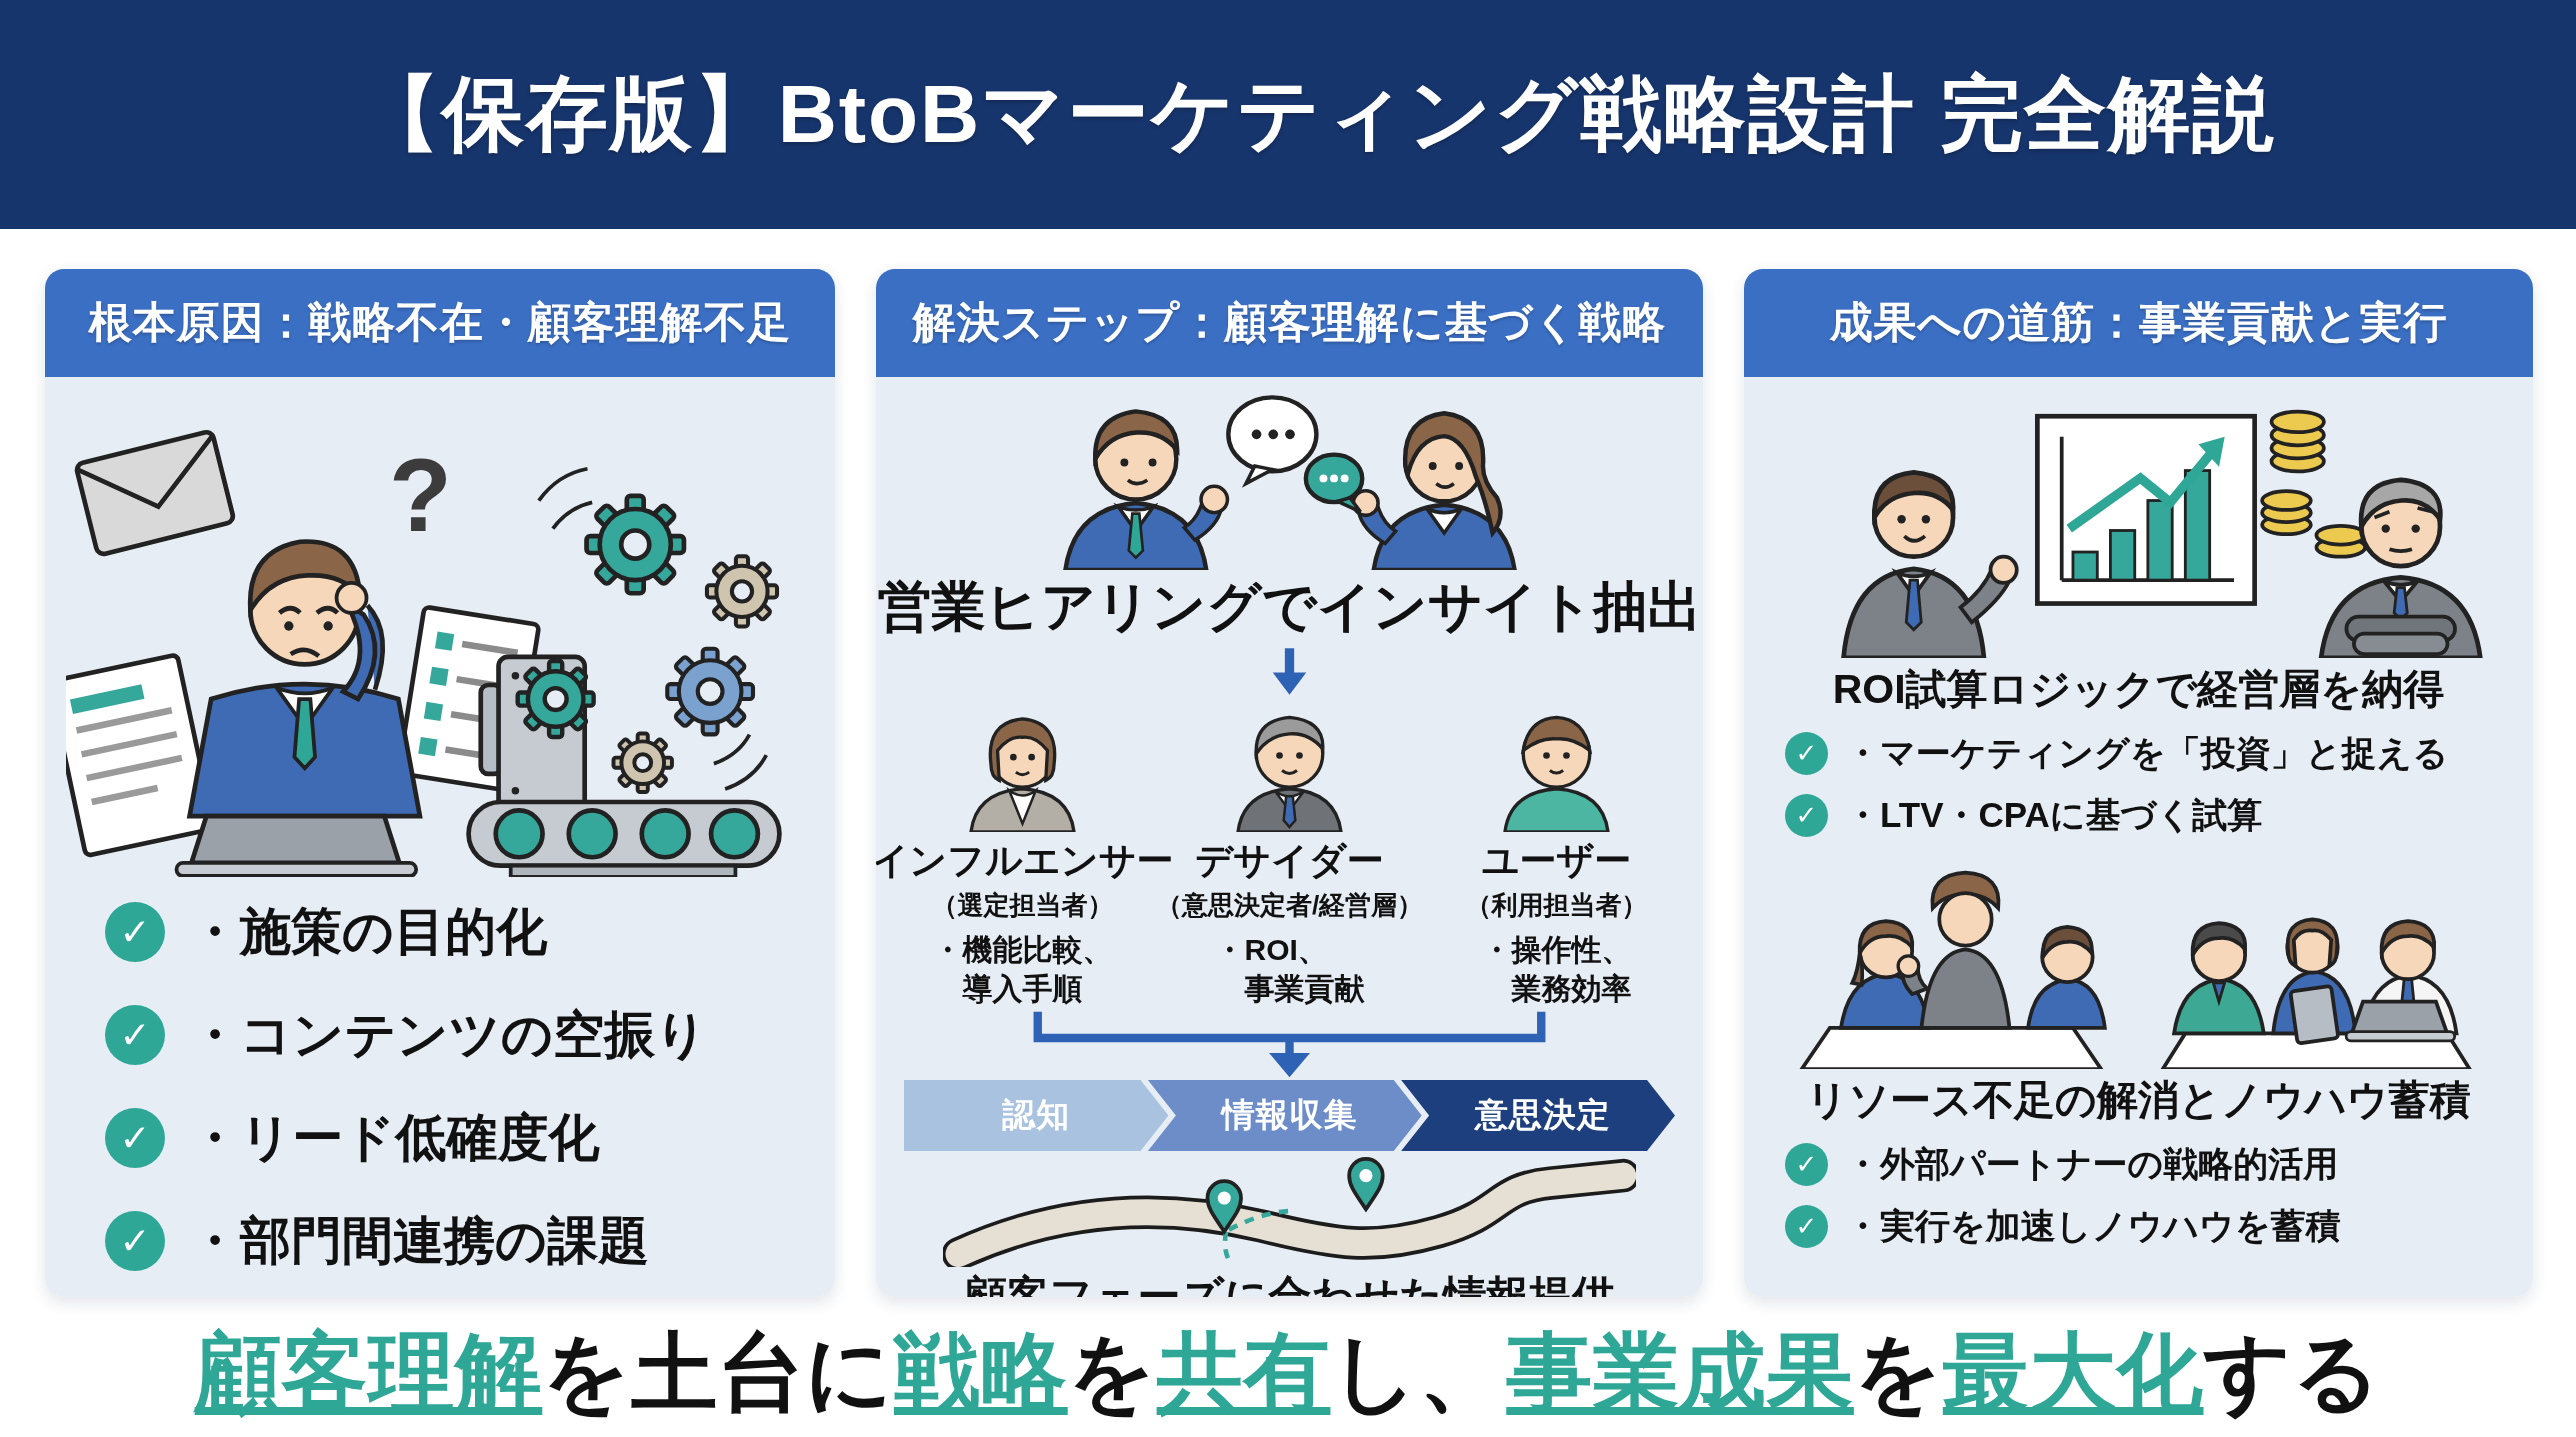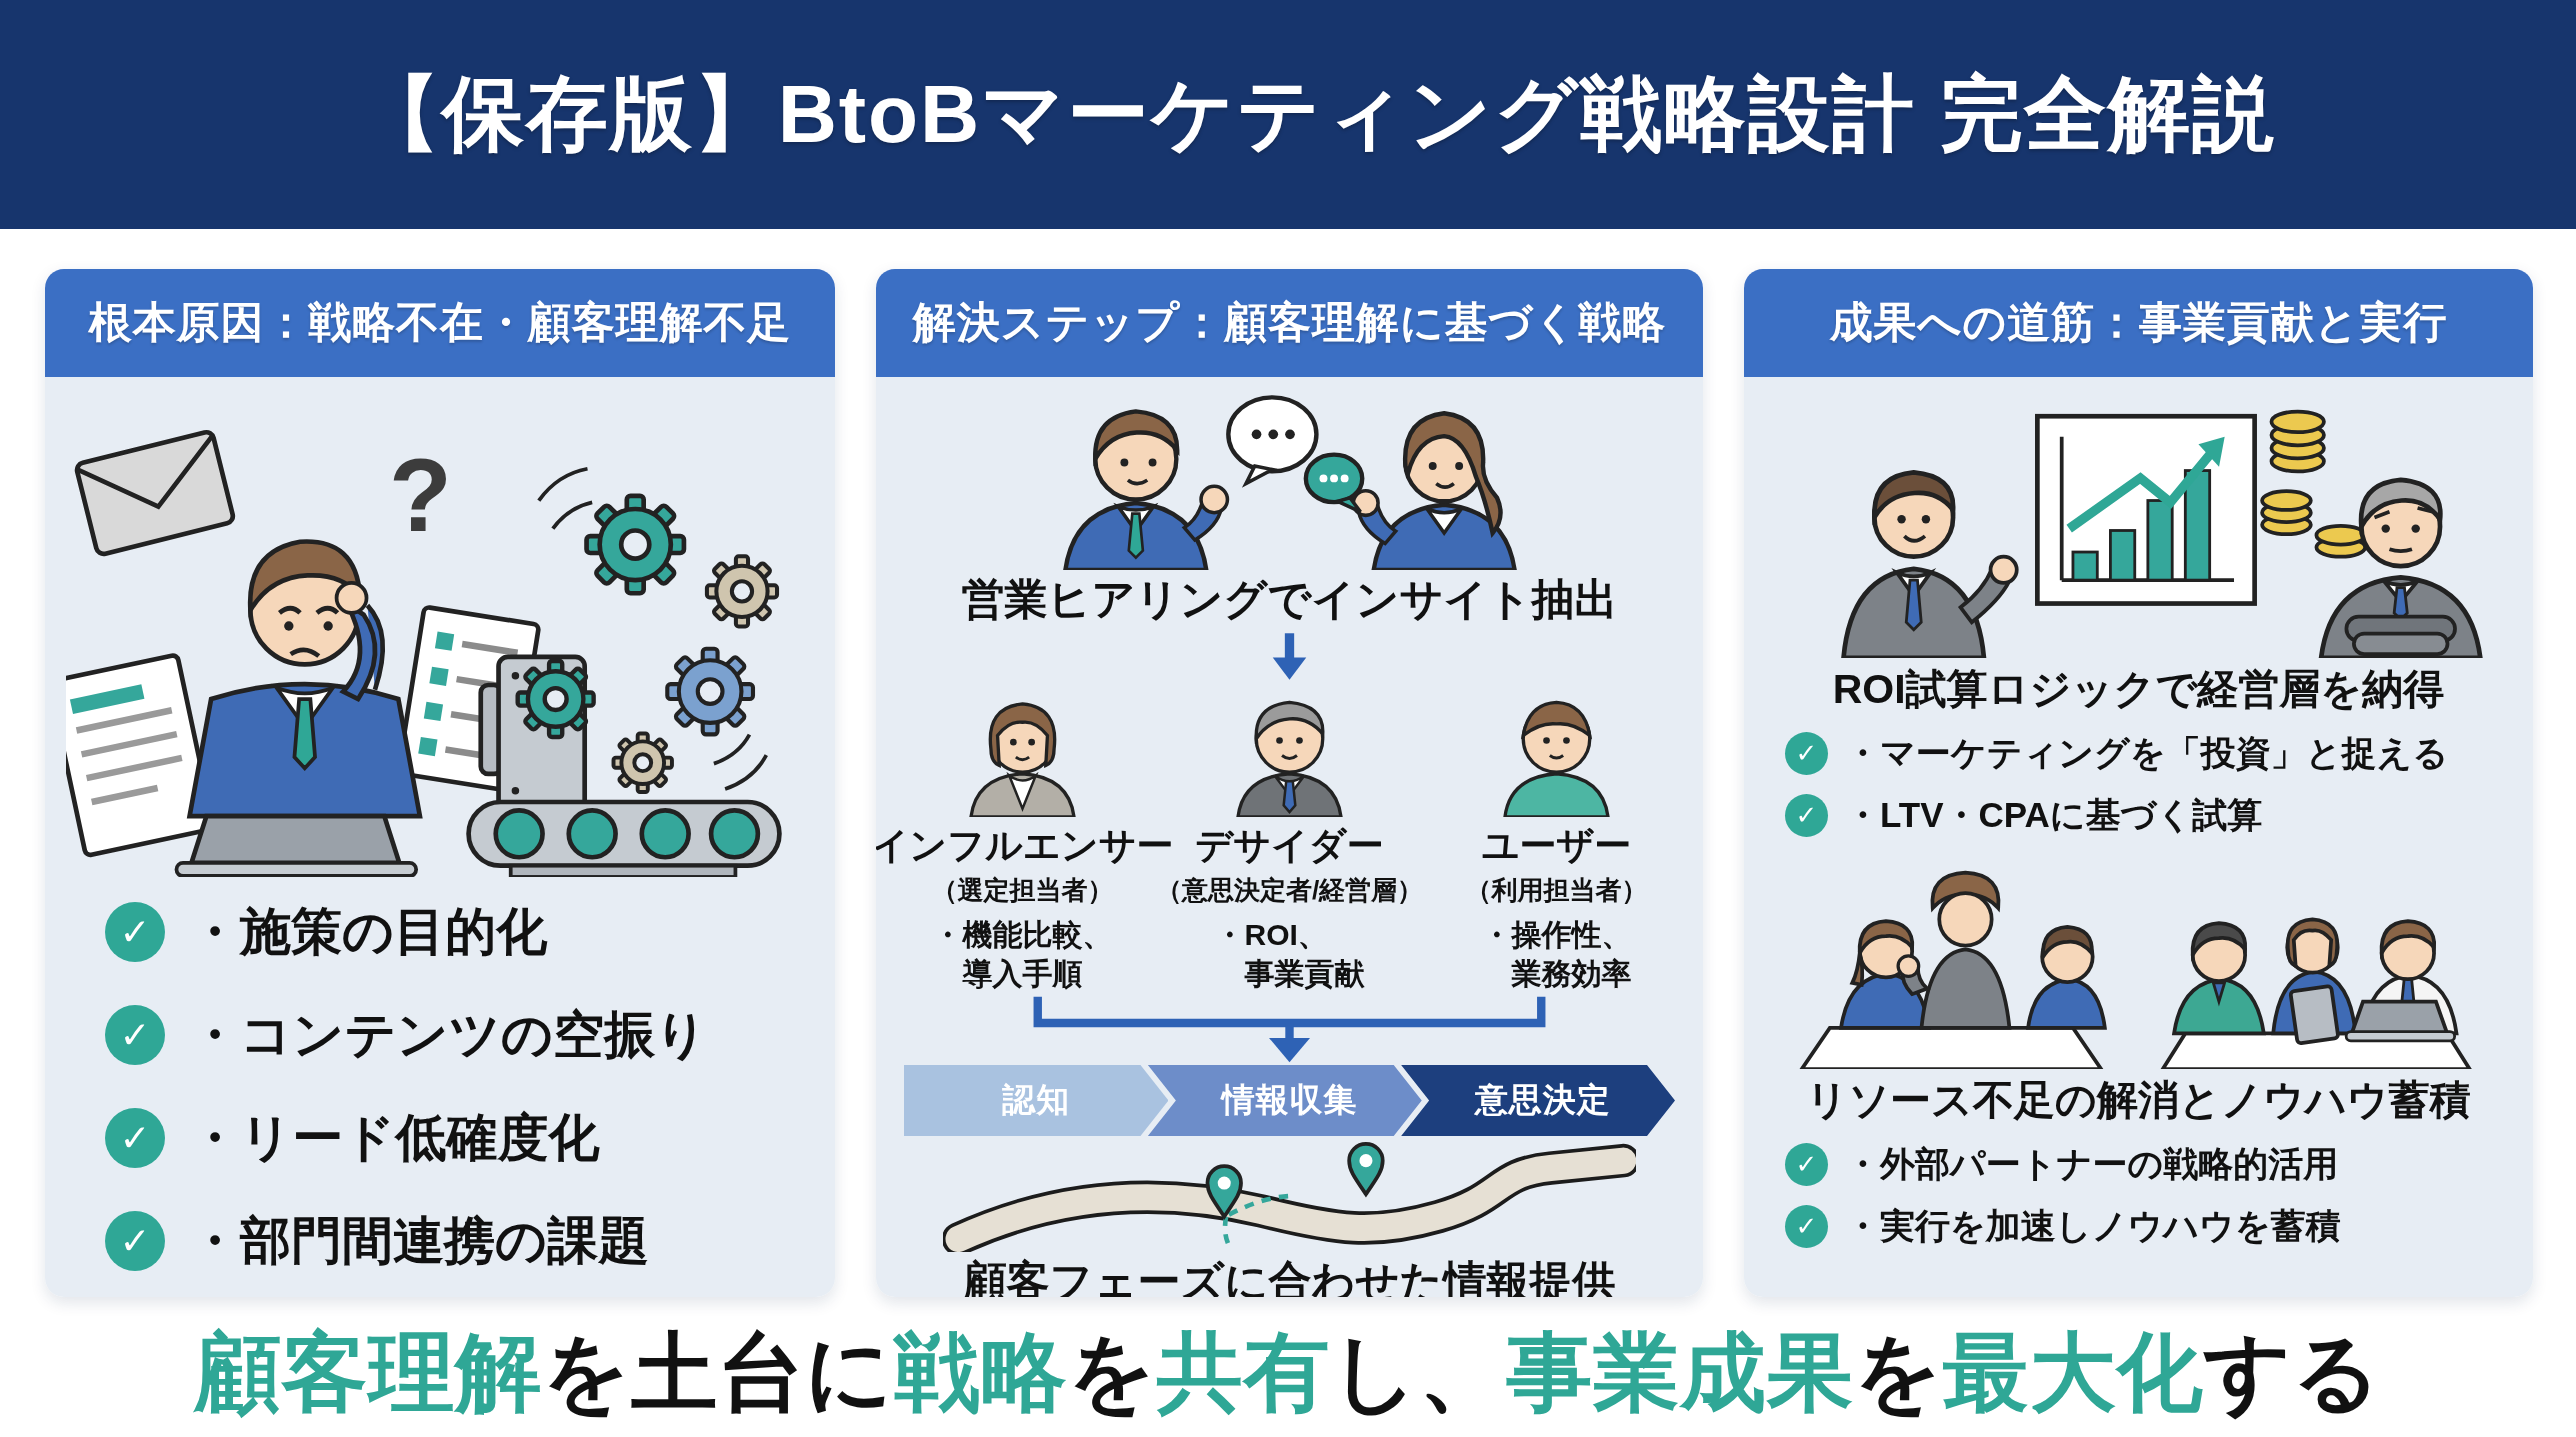--- a/index.html
+++ b/index.html
@@ -24,21 +24,21 @@
 
   
   .scene1{width:749px;height:487px;margin-top:13px;flex:0 0 auto;}
   .check-list-1{width:100%;box-sizing:border-box;padding:20.6px 60px 0;display:flex;flex-direction:column;gap:34px;}
   .check-item-1{display:flex;align-items:center;gap:24px;font-size:51px;font-weight:800;}
   .check-badge{width:60px;height:60px;border-radius:50%;background:#2fa796;color:#fff;display:flex;align-items:center;justify-content:center;font-size:37px;font-weight:800;flex:0 0 auto;}
   .check-badge.small{width:43px;height:43px;font-size:26px;}
 
   
   .talk-scene{width:618px;height:185px;margin-top:7.5px;flex:0 0 auto;}
-  .insight-heading{font-size:43px;font-weight:800;margin-top:1.9px;}
+  .insight-heading{font-size:54px;font-weight:800;margin-top:1.9px;}
   .arrow-down-svg{width:41px;height:49px;margin-top:3.7px;flex:0 0 auto;}
   .personas{display:flex;width:100%;box-sizing:border-box;padding:0 19px;justify-content:space-between;margin-top:1.9px;}
   .persona{width:255px;display:flex;flex-direction:column;align-items:center;text-align:center;}
   .persona-avatar{width:133px;height:133px;flex:0 0 auto;}
   .persona-name{font-size:37px;font-weight:800;margin-top:3.7px;white-space:nowrap;}
   .persona-role{font-size:26px;font-weight:700;margin-top:1.9px;white-space:nowrap;}
   .persona-points{font-size:30px;font-weight:800;margin-top:7.5px;white-space:pre-line;text-align:left;line-height:1.3;}
   .connector-svg{width:711px;height:69px;margin-top:1.9px;flex:0 0 auto;}
   .journey{display:flex;width:771px;margin-top:1px;flex:0 0 auto;}
   .stage{flex:1;height:71px;display:flex;align-items:center;justify-content:center;color:#fff;font-size:33px;font-weight:800;letter-spacing:0.9px;}
@@ -52,21 +52,21 @@
   .present-scene{width:693px;height:270px;margin-top:11.2px;flex:0 0 auto;}
   .roi-heading,.resource-heading{font-size:41px;font-weight:800;margin-top:3.7px;}
   .check-list-3{width:100%;box-sizing:border-box;padding:0 41px;display:flex;flex-direction:column;gap:15px;margin-top:13px;}
   .check-item-3{display:flex;align-items:center;gap:17px;font-size:35px;font-weight:800;}
   .groups-scene{width:693px;height:217px;margin-top:13px;flex:0 0 auto;}
 
   .footer{
     position:absolute;left:0;top:1309px;width:2576px;height:129px;
     display:flex;align-items:center;justify-content:center;font-size:86px;font-weight:800;letter-spacing:0.9px;white-space:nowrap;
   }
-  .seg-accent{color:#2fa796;} .seg-dark{color:#111111;}
+  .seg-accent{color:#2fa796;text-decoration:underline;} .seg-dark{color:#111111;}
 
   svg .ln{stroke:#222;stroke-width:4;fill:none;}
 </style>
 </head>
 <body>
 
 <div class="banner">
   <div class="banner-title">【保存版】BtoBマーケティング戦略設計 完全解説</div>
 </div>
 

